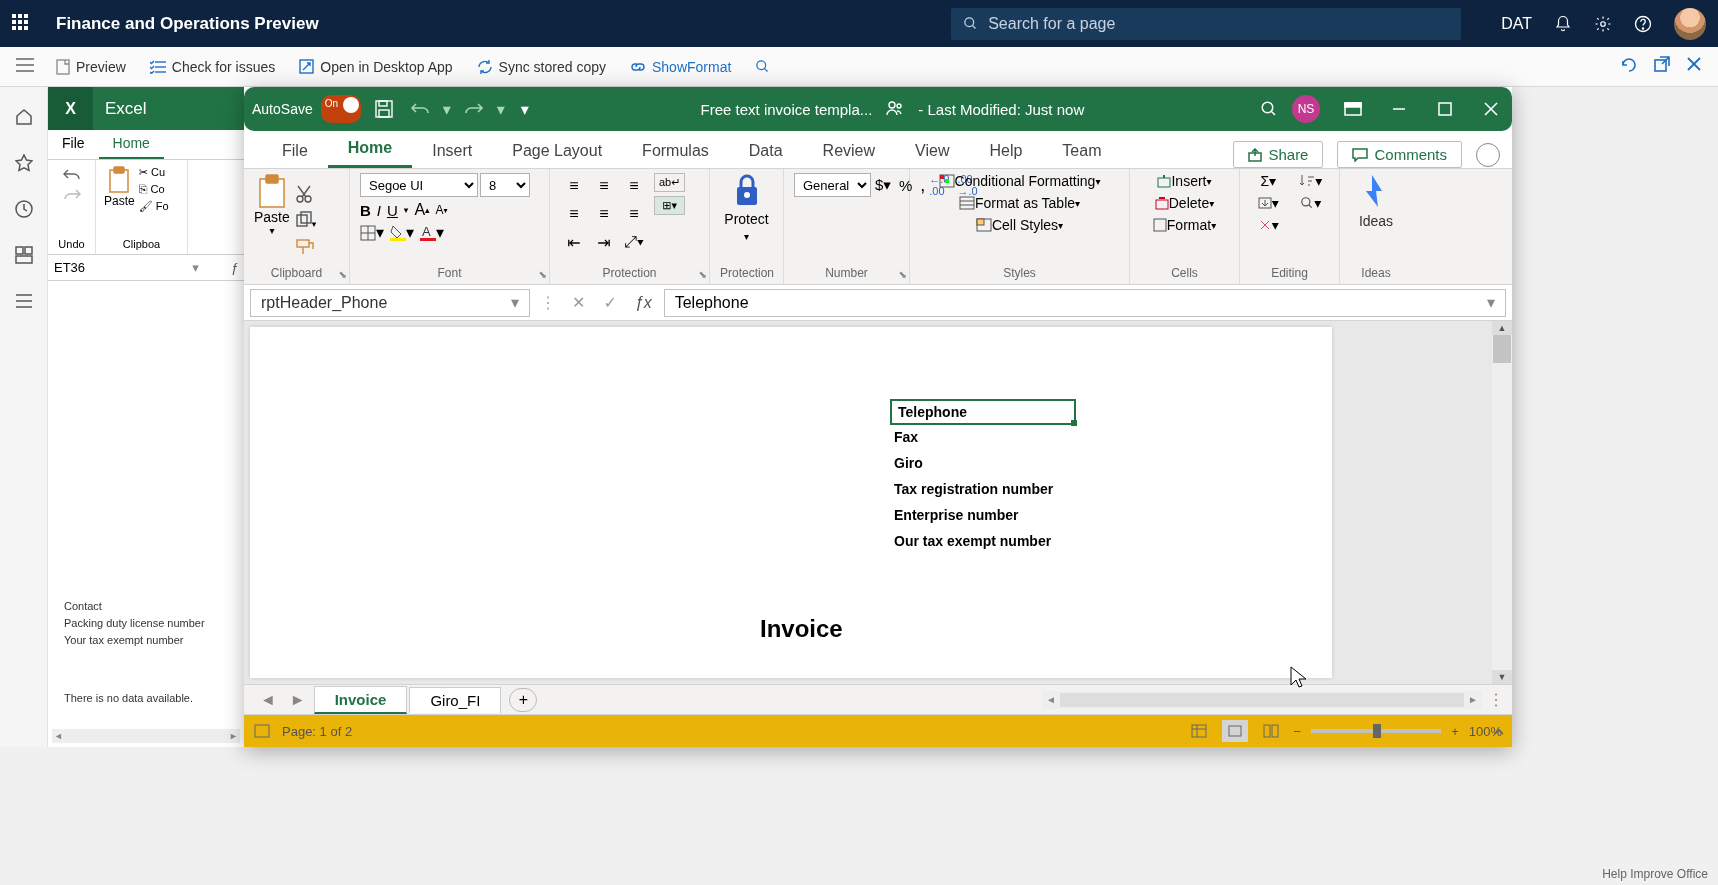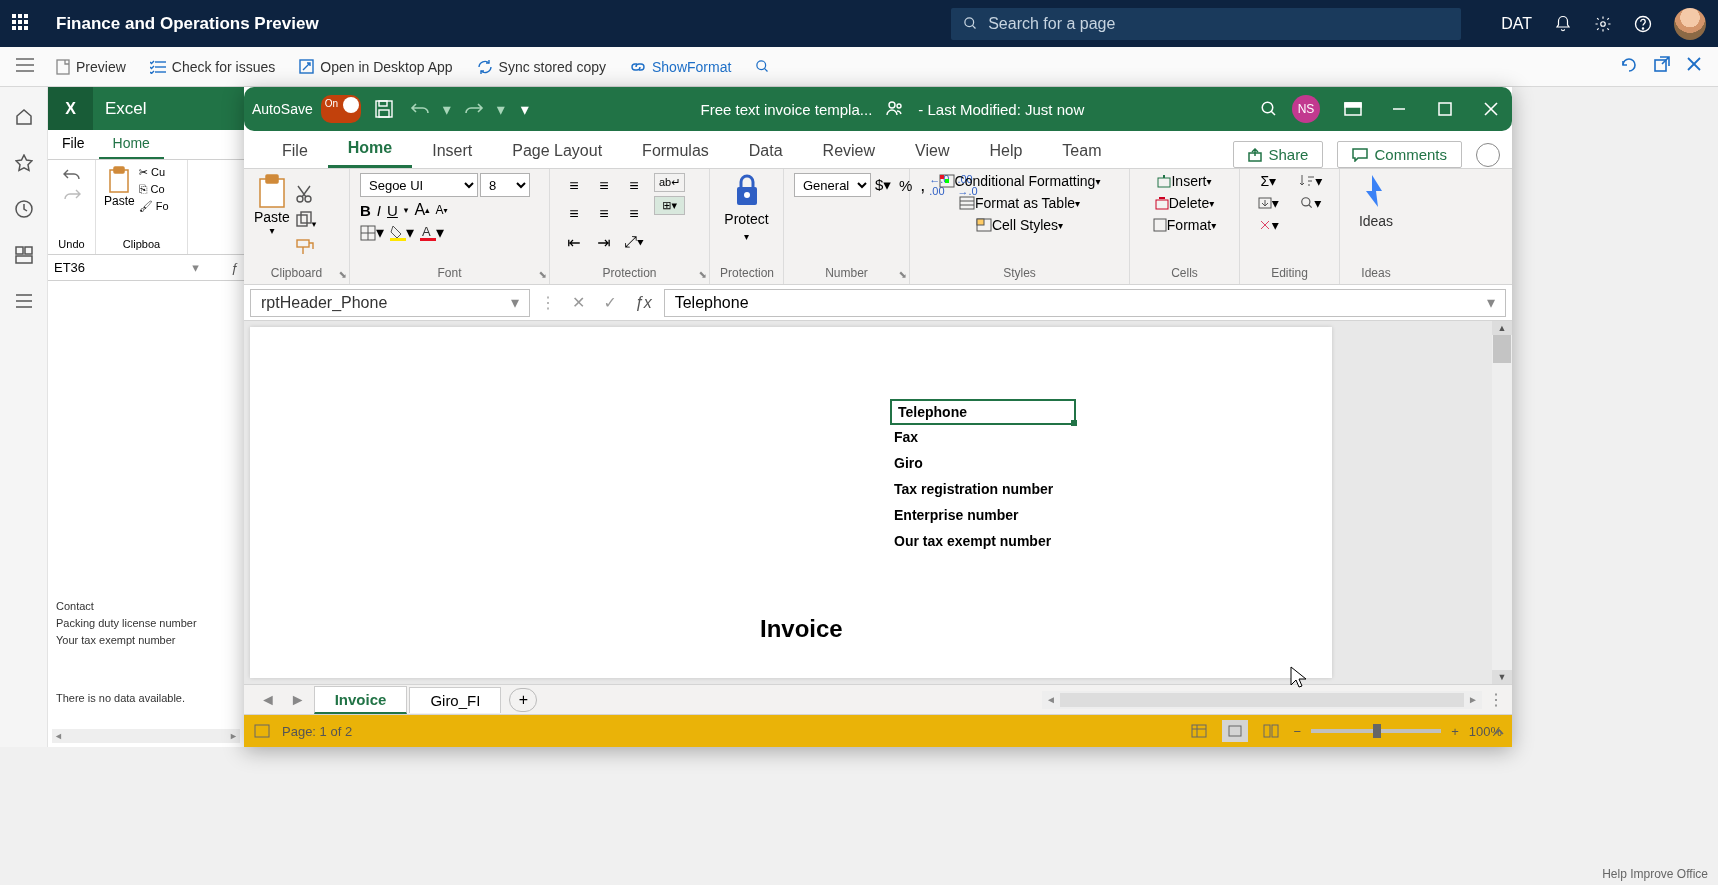--- a/index.html
+++ b/index.html
@@ -31,21 +31,21 @@
 .preview-bg { position: absolute; left: 48px; top: 87px; width: 196px; background: #fff; height: 660px; }
 .excel-mini-header { height: 43px; background: #217346; display: flex; align-items: center; }
 .excel-icon-box { width: 45px; height: 43px; background: #185c37; display:flex; align-items:center; justify-content:center; color:#fff; font-weight:bold; font-size:16px; }
 .excel-mini-header .lbl { color: #fff; font-size: 17px; margin-left: 12px; }
 .mini-tabs { display: flex; height: 30px; border-bottom:1px solid #d0d0d0; }
 .mini-tab { padding: 5px 14px; font-size: 14px; cursor:pointer; }
 .mini-tab.active { border-bottom: 2px solid #217346; color:#217346; }
 .mini-ribbon { height: 95px; border-bottom:1px solid #d0d0d0; display:flex; }
 .mini-rib-group { border-right:1px solid #e0e0e0; padding:4px 8px; font-size:11px; text-align:center; display:flex; flex-direction:column; justify-content:space-between; }
 .mini-namebox { height:26px; border-bottom:1px solid #d0d0d0; display:flex; align-items:center; padding:0 6px; font-size:13px;gap:24px; }
-.preview-doc-text { font-size: 11px; color:#333; position:absolute; left:8px; }
+.preview-doc-text { font-size: 11px; color:#333; position:absolute; left:16px; }
 .preview-bottom { position:absolute; bottom:4px; left:4px; right:4px; font-size:11px; }
 
 
 .excel-window { position: absolute; left: 244px; top: 87px; width: 1268px; height: 660px; background: #fff; display:flex; flex-direction:column; box-shadow: 0 4px 20px rgba(0,0,0,0.3); }
 
 
 .excel-title { height: 44px; background: #217346; display: flex; align-items: center; color:#fff; padding: 0 8px; gap: 10px; border-radius: 10px; }
 .autosave-toggle { display:flex; align-items:center; gap:8px; font-size:14px; }
 .toggle { width:40px; height:28px; background:#c2410c; border-radius:10px; position:relative; }
 .toggle::after { content:""; position:absolute; right:2px; top:2px; width:16px; height:16px; background:#fff; border-radius:50%; }

